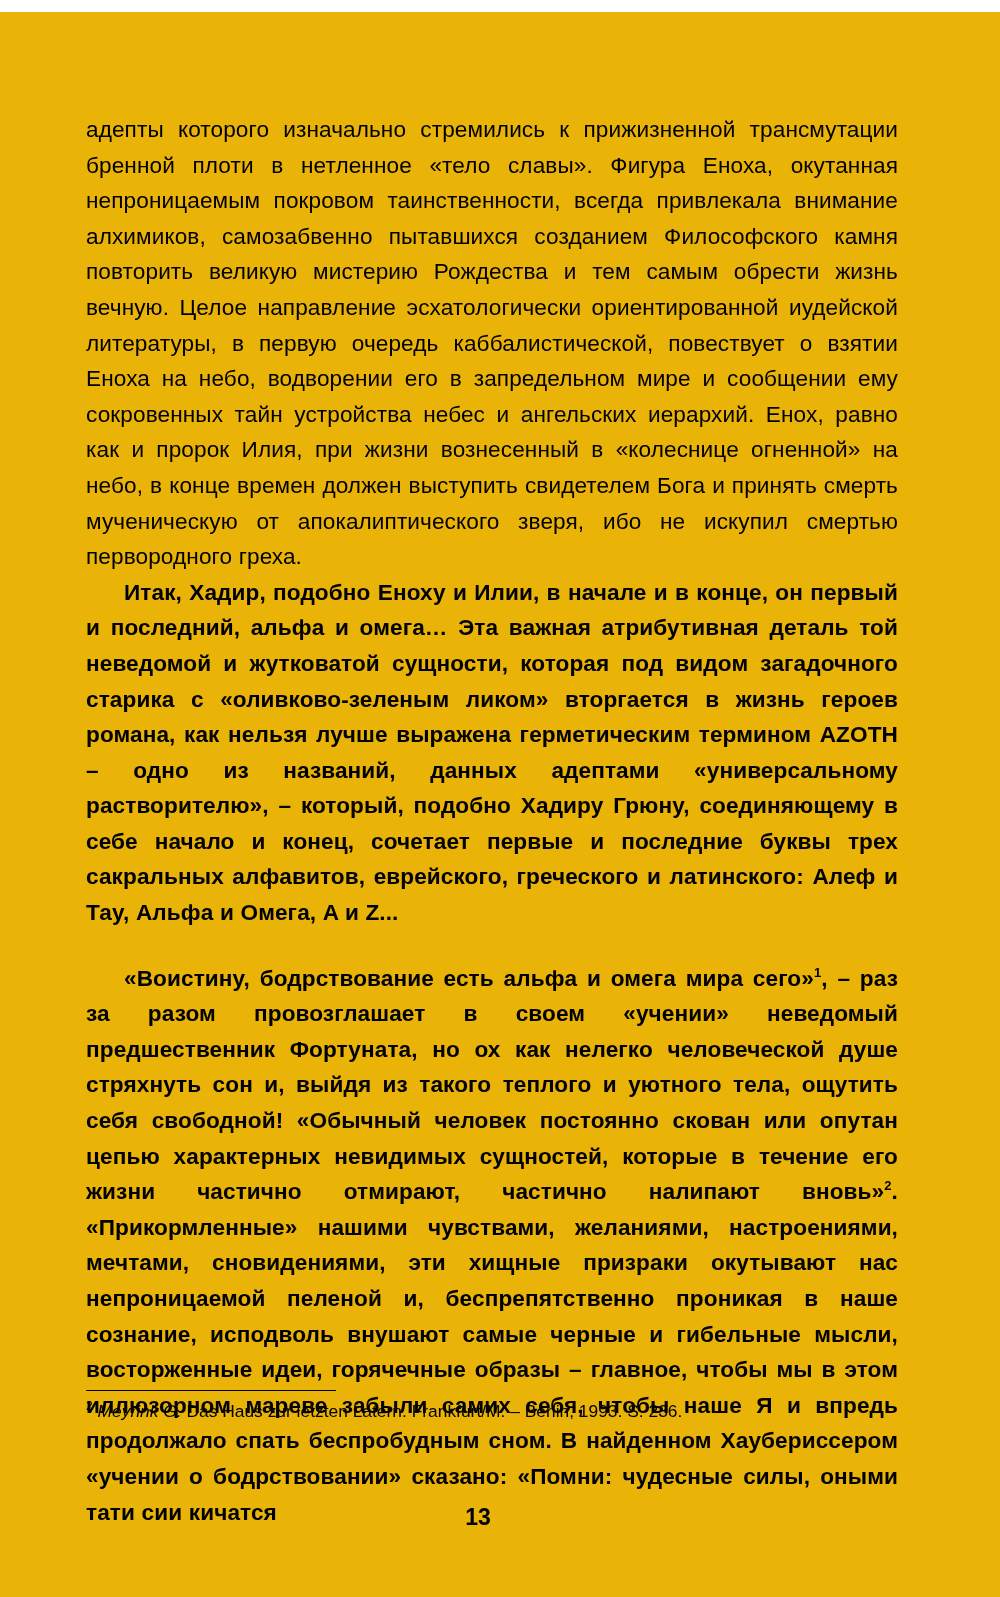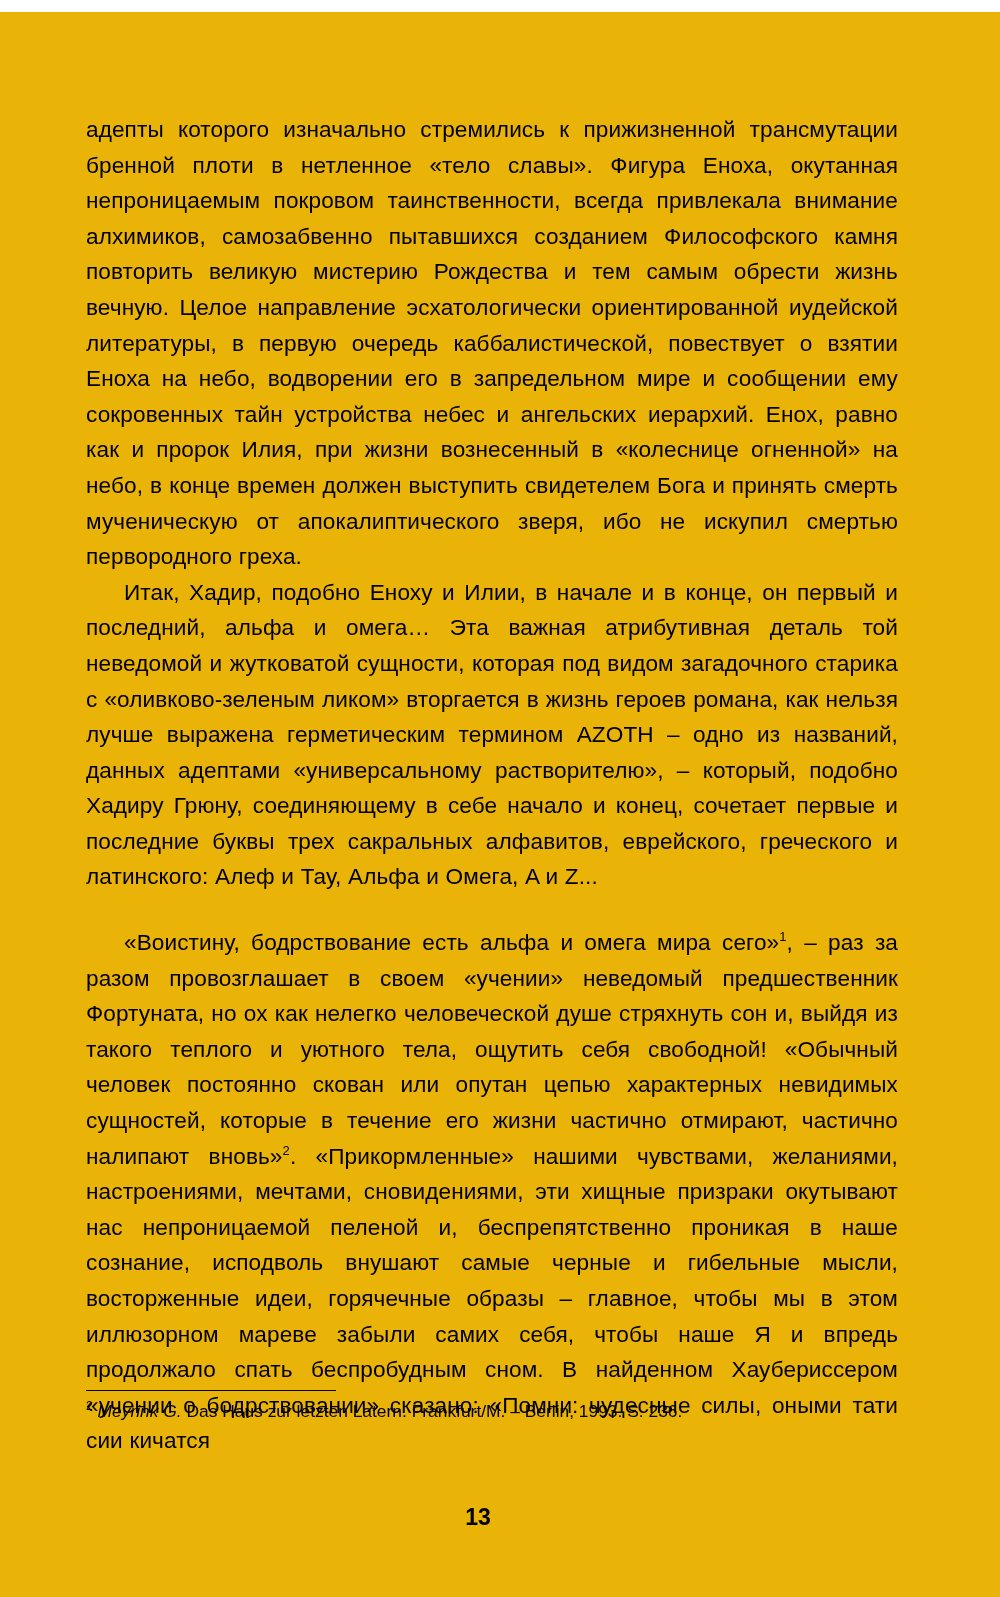--- a/index.html
+++ b/index.html
@@ -33,20 +33,21 @@
     line-height: 35.6px;
     text-align: justify;
     text-justify: inter-word;
     margin: 0 0 0 0;
     letter-spacing: 0.1px;
     word-spacing: 0.2px;
     hyphens: manual;
   }
   .para.indent {
     text-indent: 38px;
+    font-weight: bold;
   }
   .gap-block {
     height: 30px;
   }
   .footnote-area {
     position: absolute;
     left: 86px;
     top: 1378px;
     width: 812px;
   }

